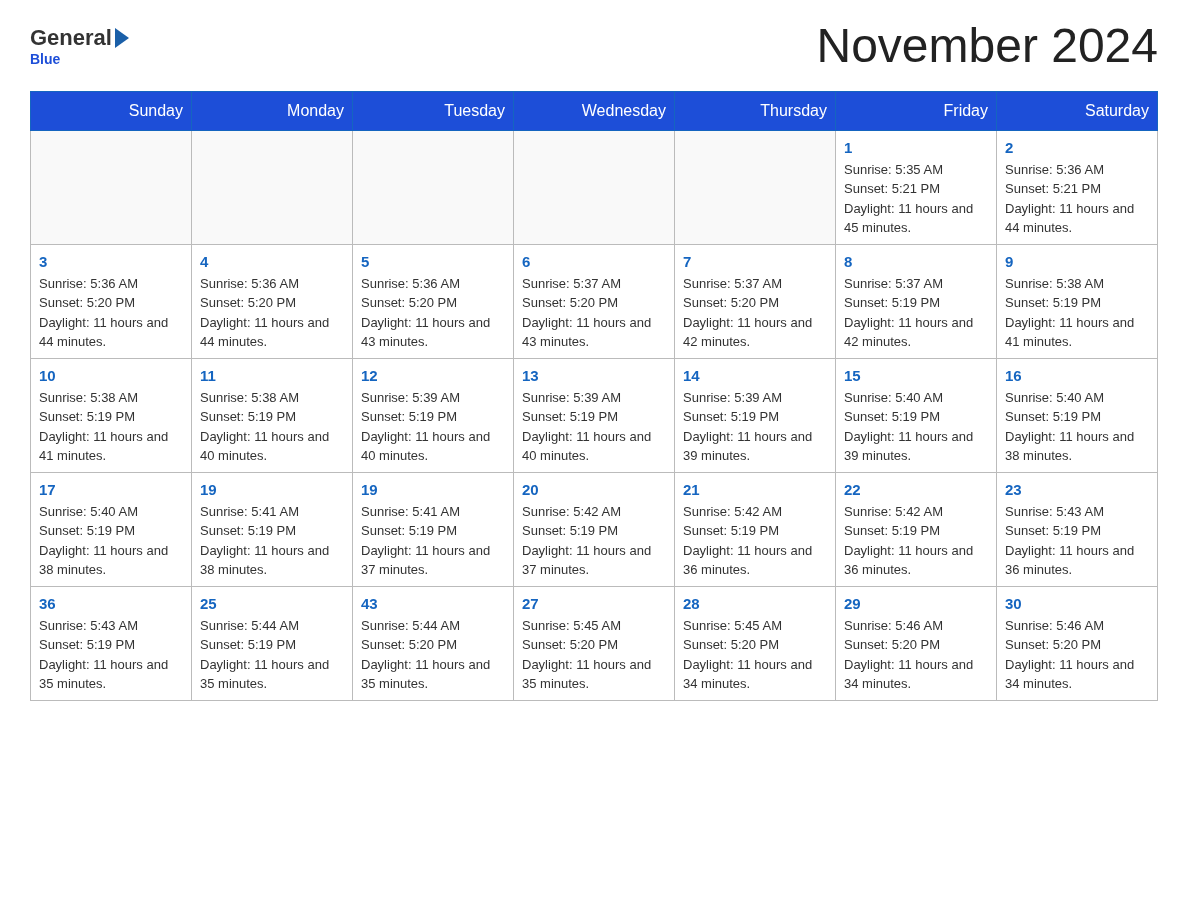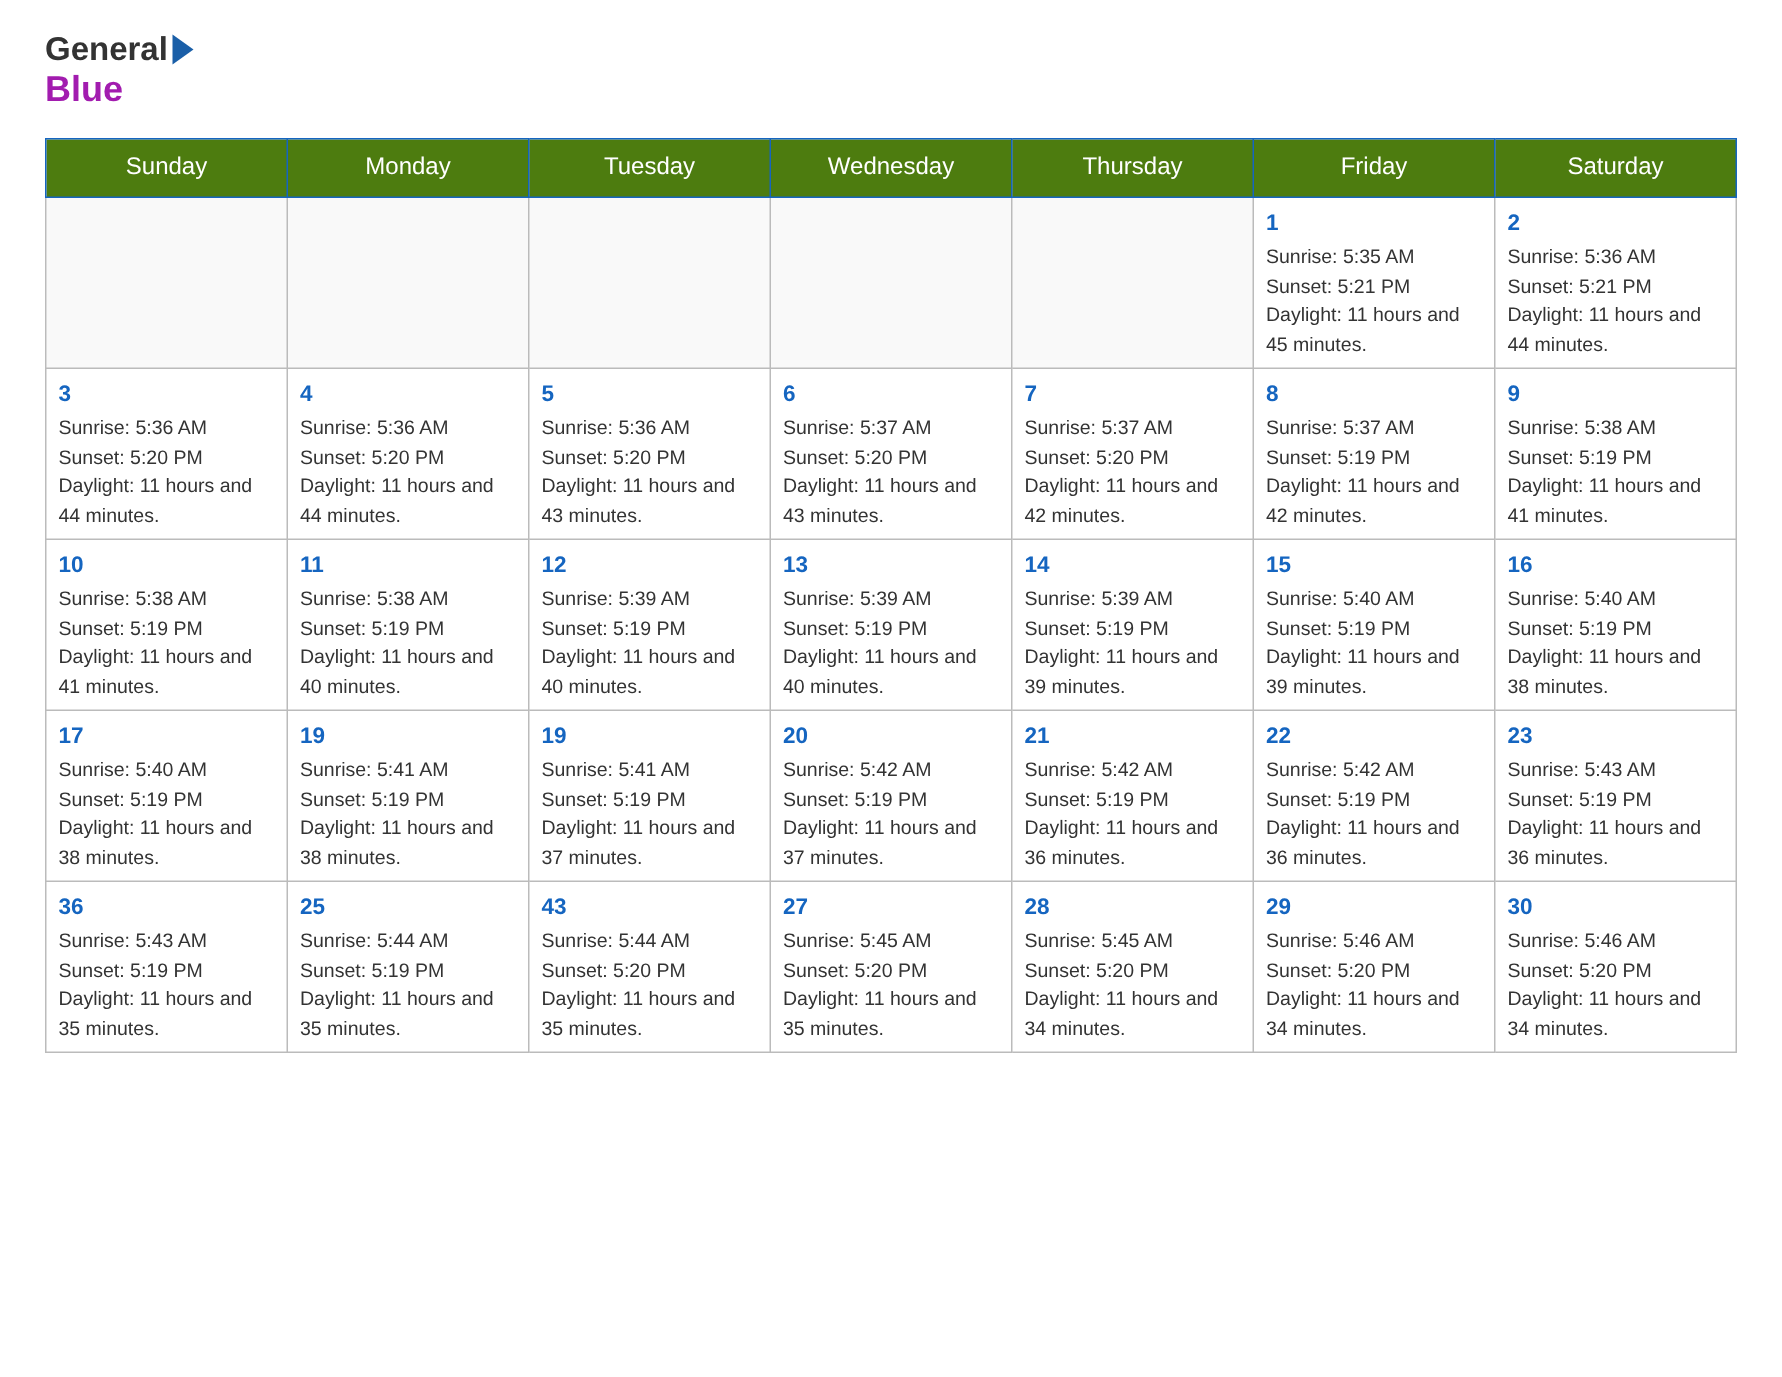--- a/index.html
+++ b/index.html
@@ -22,23 +22,23 @@
       flex-direction: column;
       align-items: flex-start;
     }
     .logo-general {
       font-size: 22px;
       font-weight: bold;
       color: #333;
       letter-spacing: 0;
     }
     .logo-blue {
-      font-size: 24px;
+      font-size: 14px;
       font-weight: bold;
-      color: #a21caf;
+      color: #1d4ed8;
       display: flex;
       align-items: center;
     }
     .title-section {
       text-align: right;
     }
     .month-title {
       font-size: 48px;
       font-weight: normal;
       color: #222;
@@ -48,26 +48,26 @@
       font-size: 18px;
       color: #555;
       margin-top: 4px;
     }
     .calendar {
       width: 100%;
       border-collapse: collapse;
       border: 1px solid #aaa;
     }
     .calendar th {
-      background-color: #4d7c0f;
+      background-color: #1d4ed8;
       color: #fff;
       font-size: 16px;
       font-weight: normal;
       padding: 10px 8px;
-      text-align: center;
+      text-align: right;
       border: 1px solid #1565c0;
     }
     .calendar td {
       vertical-align: top;
       padding: 8px 8px 6px 8px;
       border: 1px solid #bbb;
       width: 14.28%;
       min-height: 90px;
       font-size: 13px;
       color: #333;
@@ -96,20 +96,21 @@
 
 <div class="header">
   <div class="logo">
     <div style="display:flex; align-items:center;">
       <span class="logo-general">General</span>
       <span style="display:inline-block; width:0; height:0; border-left:14px solid #1a5fa8; border-top:10px solid transparent; border-bottom:10px solid transparent; margin-left:3px; vertical-align:middle;"></span>
     </div>
     <span class="logo-blue">Blue</span>
   </div>
   <div class="title-section">
+    <div class="month-title">November 2024</div>
   </div>
 </div>
 
 <table class="calendar">
   <thead>
     <tr>
     <th>Sunday</th>
         <th>Monday</th>
         <th>Tuesday</th>
         <th>Wednesday</th>

